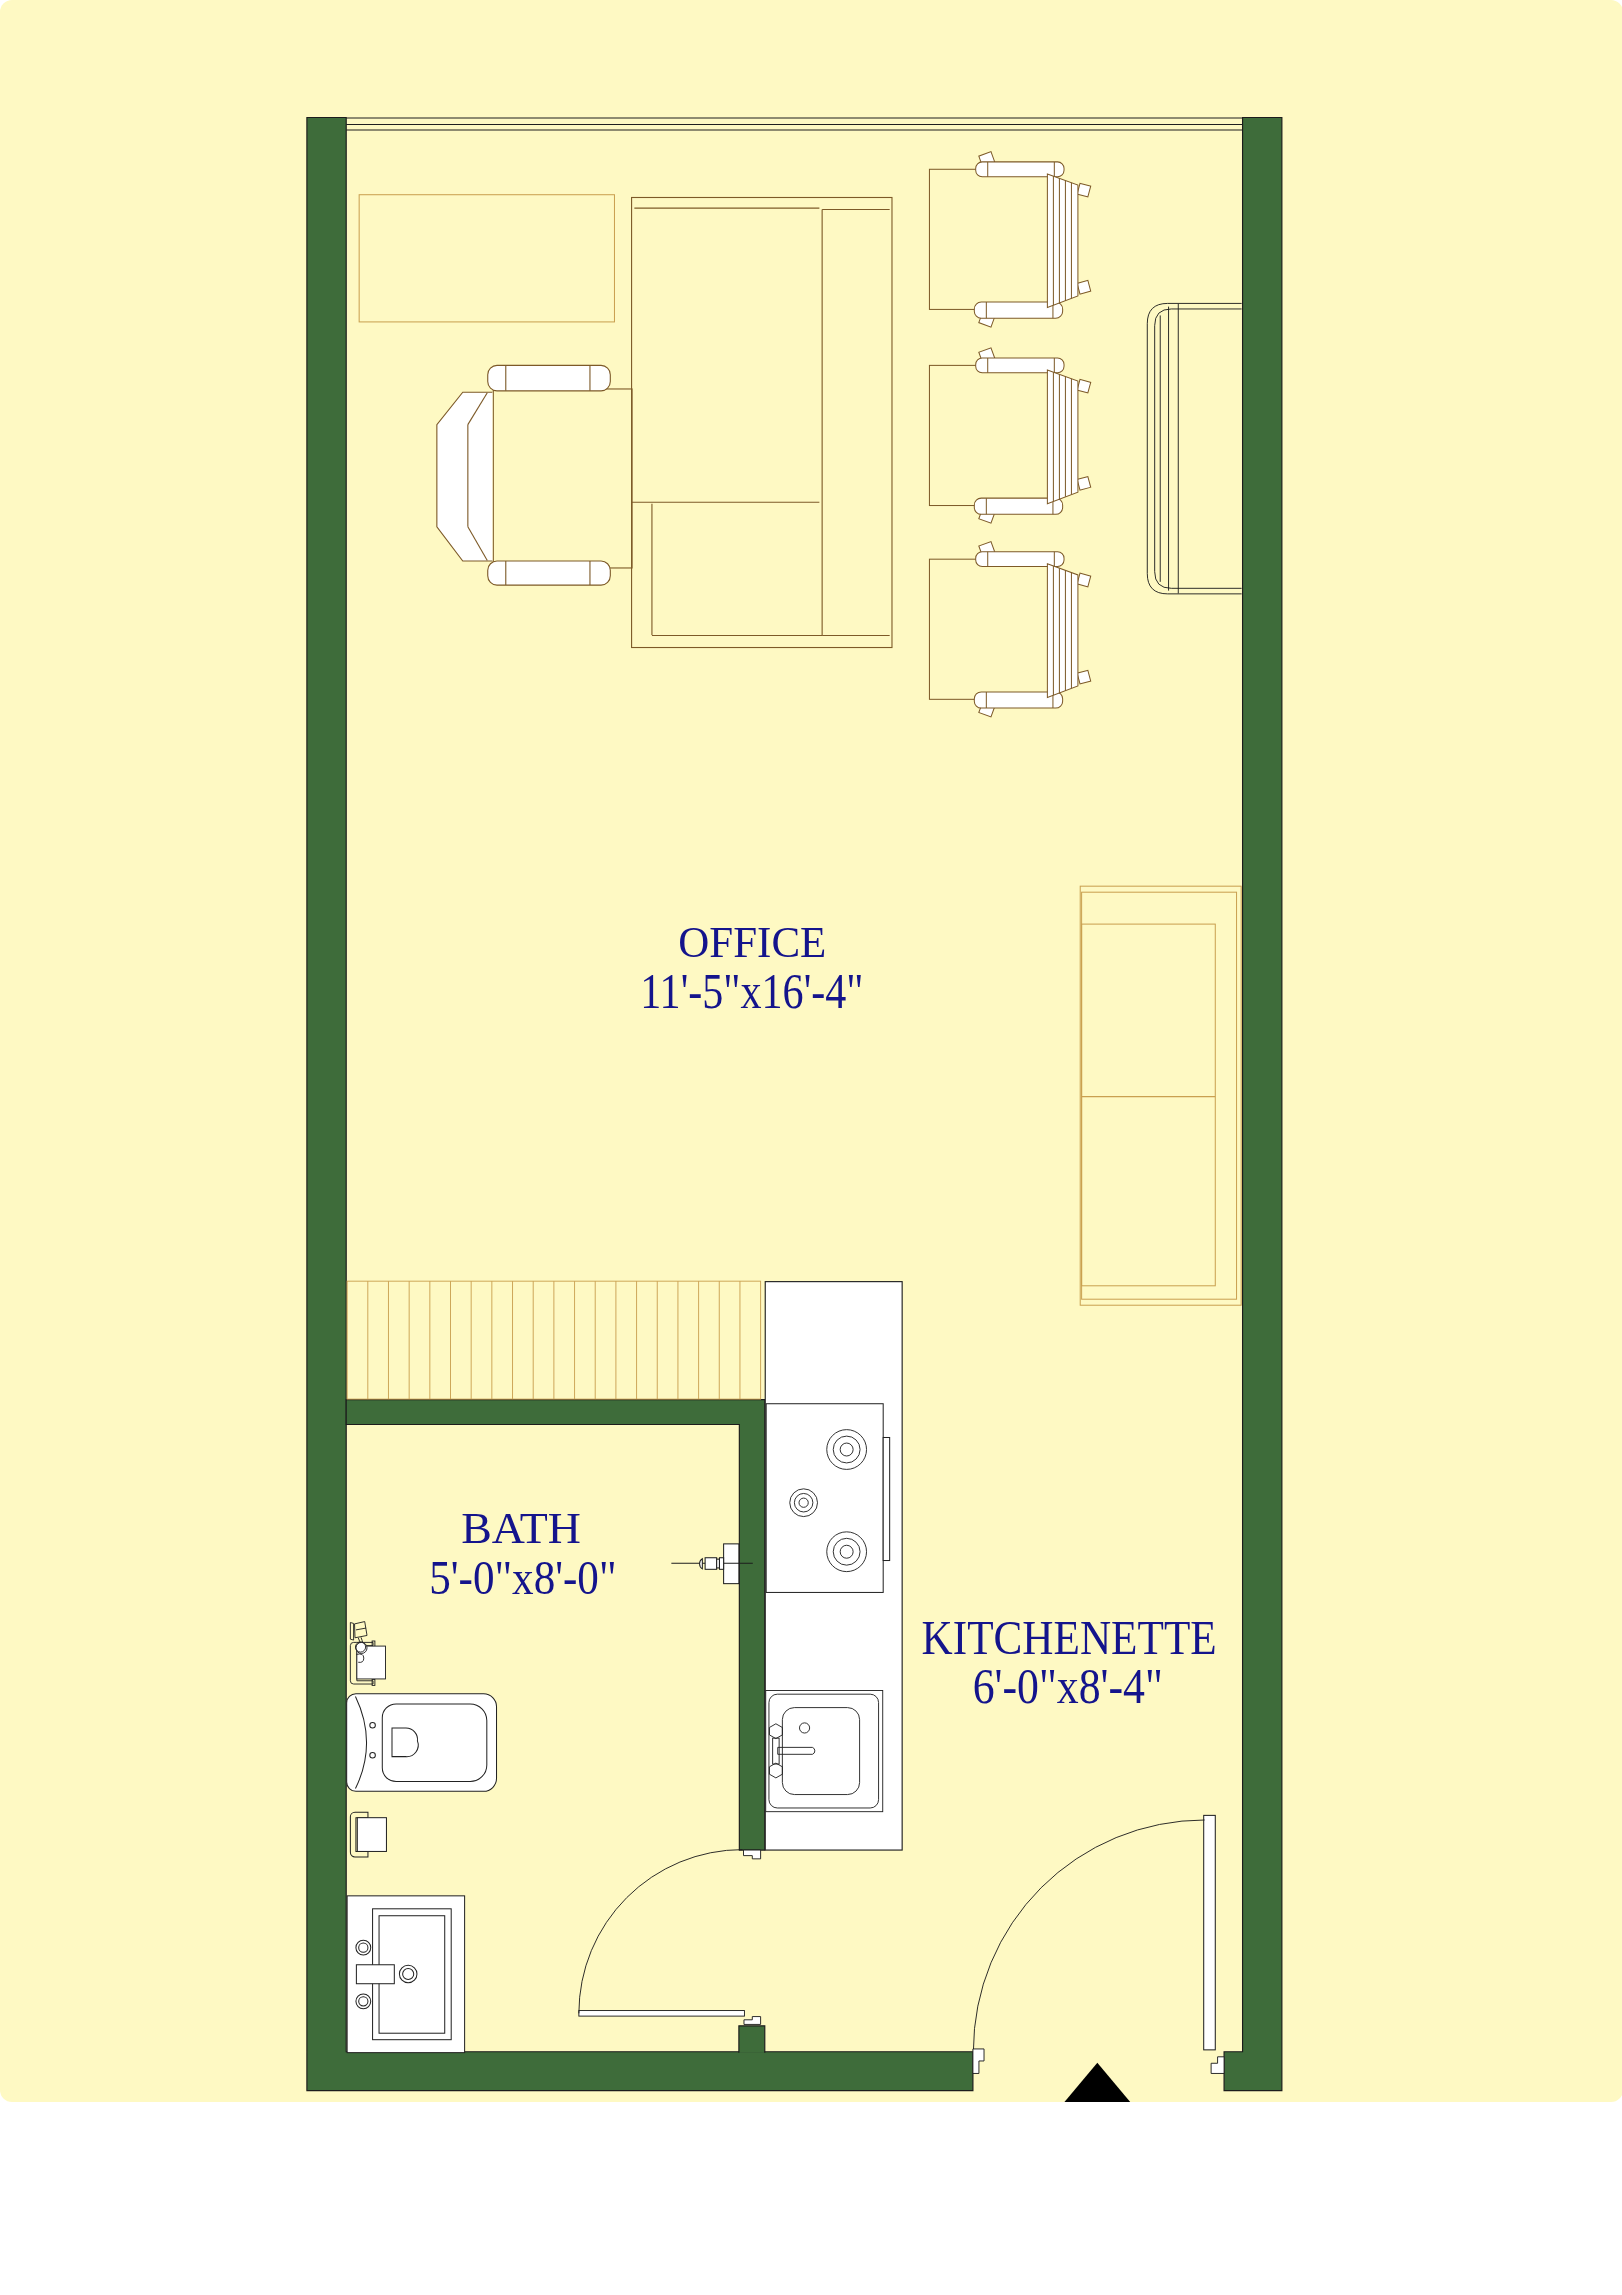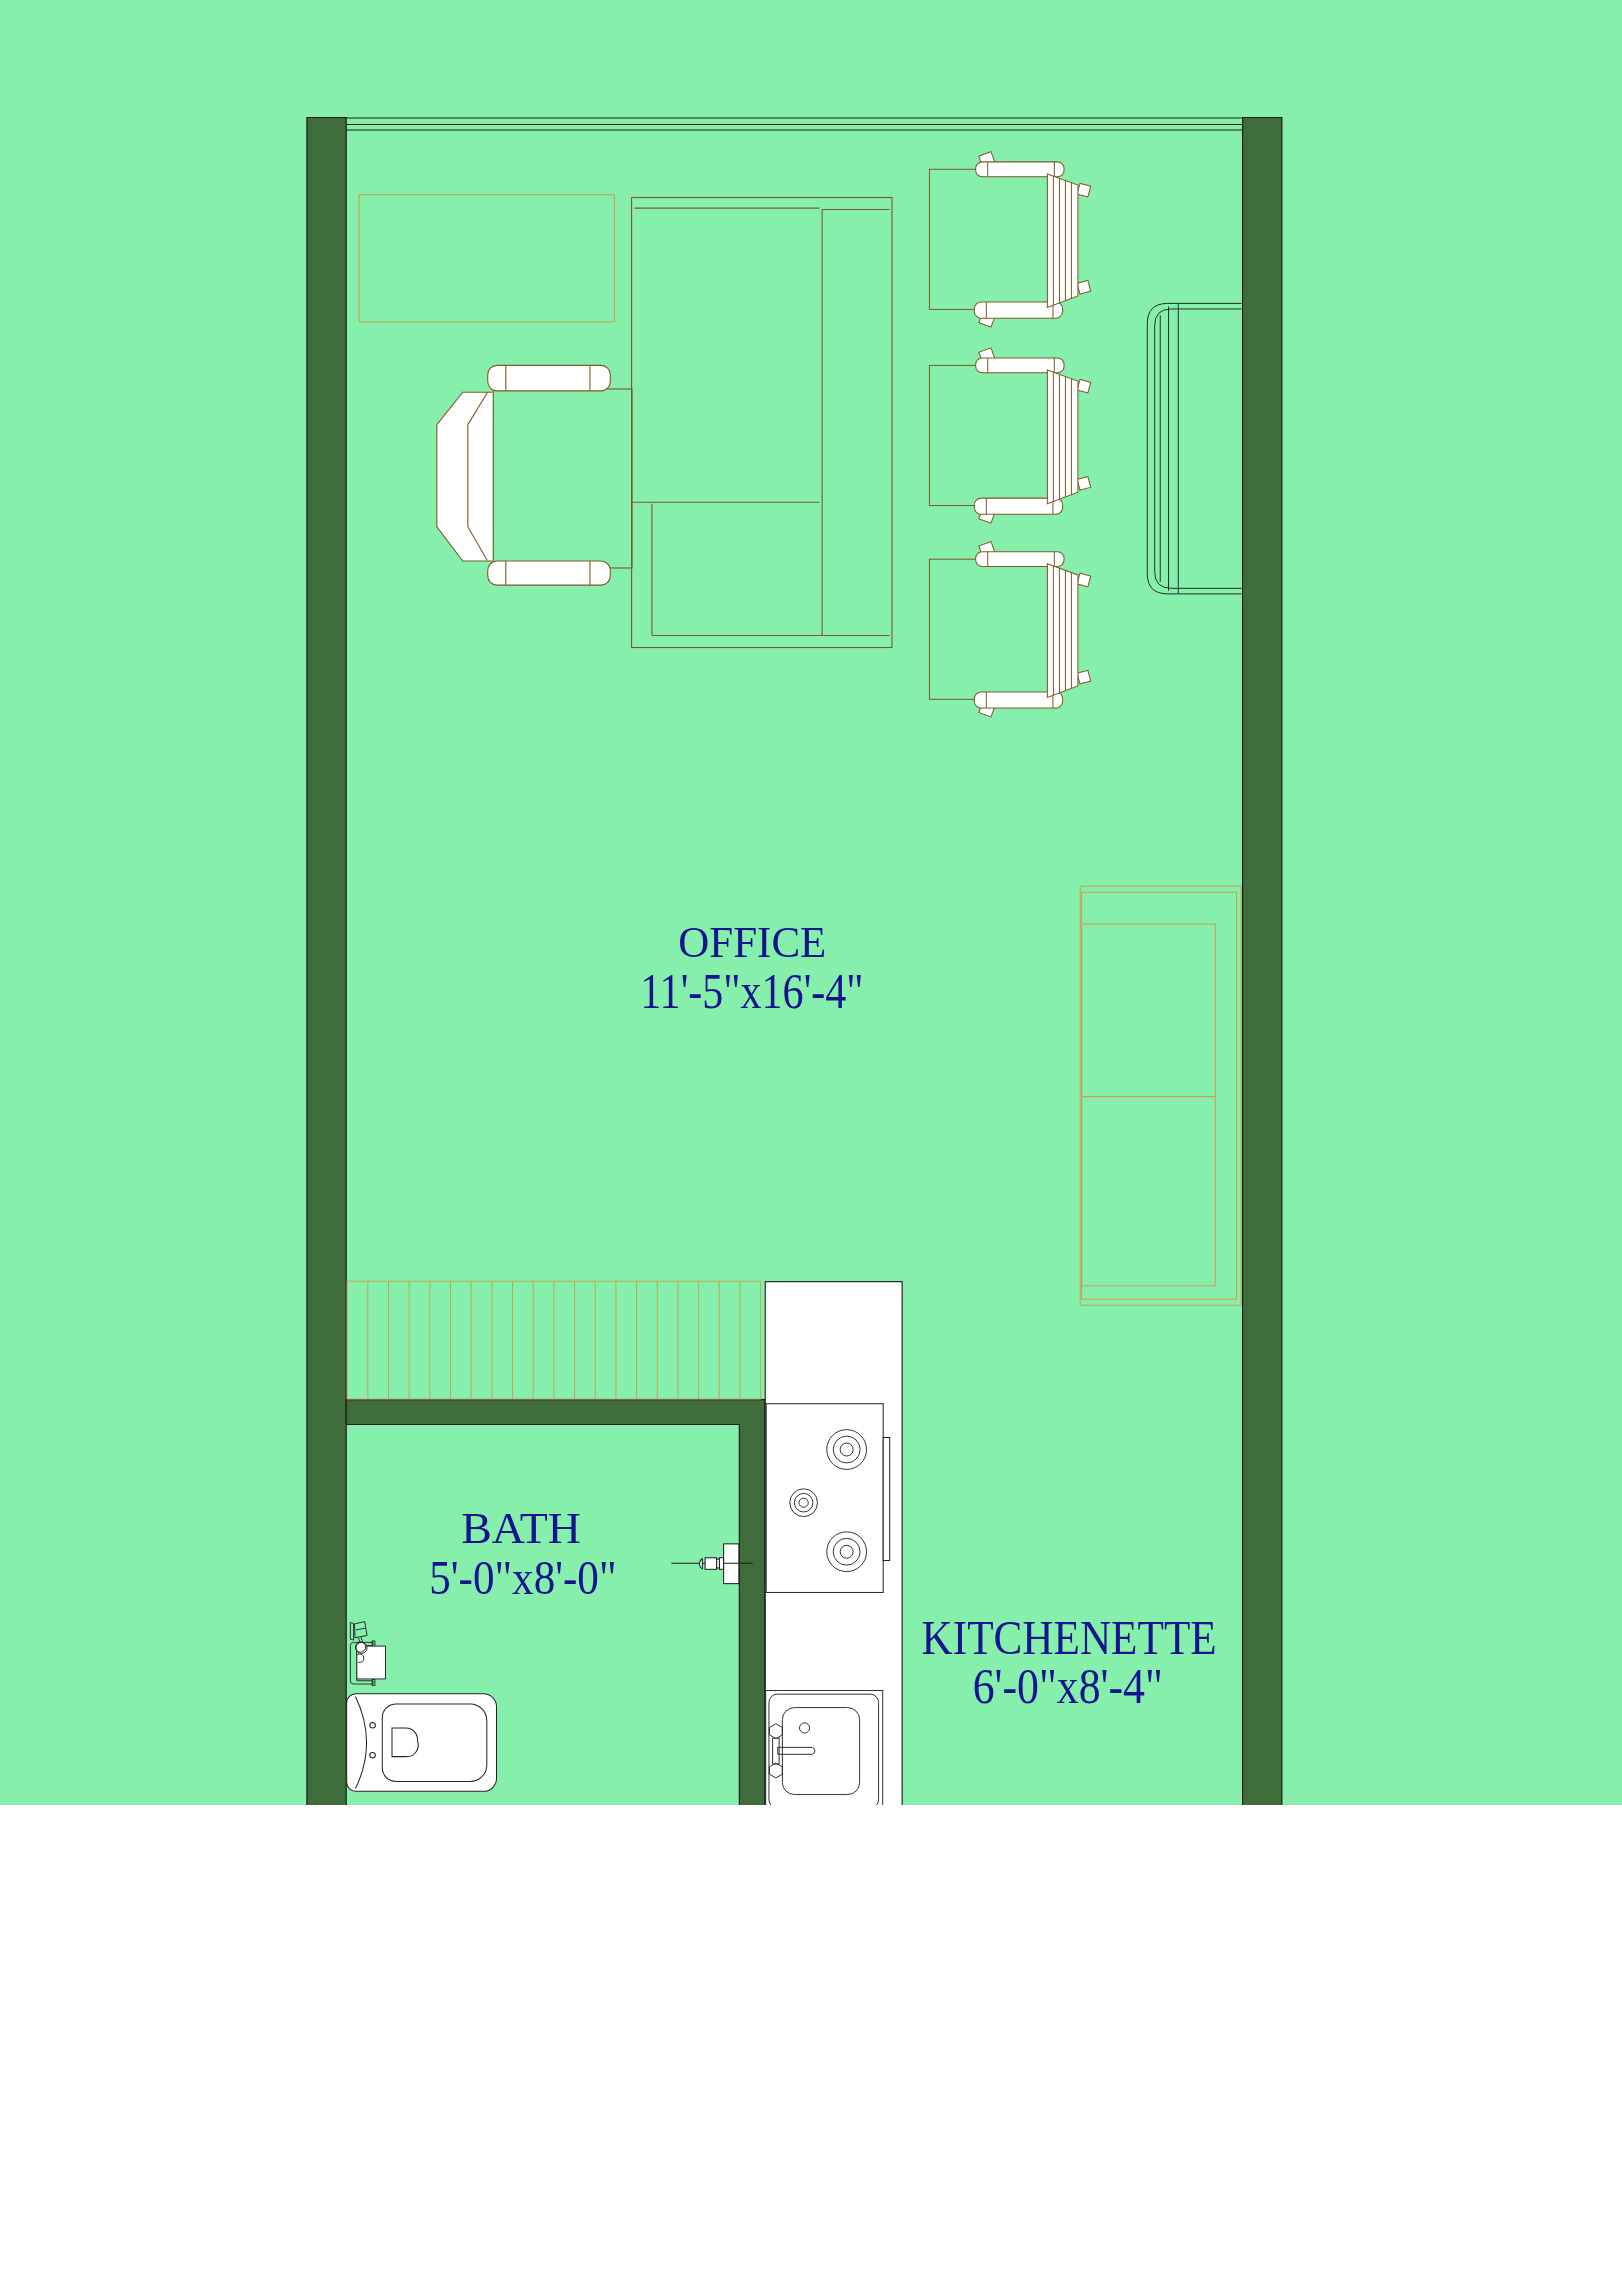--- a/index.html
+++ b/index.html
@@ -1,16 +1,16 @@
 <!DOCTYPE html>
 <html style="font-size:7.4px"><head>
 <meta charset="utf-8">
 <style>
 html,body{margin:0;padding:0;background:#ffffff;}
-#page{position:relative;width:1623px;height:1805px;background:#86efac;overflow:hidden;}
+#page{position:relative;width:1623px;height:2102px;background:#fef9c3;overflow:hidden;border-radius:12px;}
 svg{position:absolute;left:0;top:0;}
 text{font-family:"Liberation Serif", serif;fill:#14148c;}
 </style>
 </head>
 <body>
 <div id="page">
 <svg width="1623" height="2295" viewBox="0 0 3508 4962">
 
 <g id="walls" fill="#3e6c3a" stroke="#1c1c1c" stroke-width="2.5">
 

